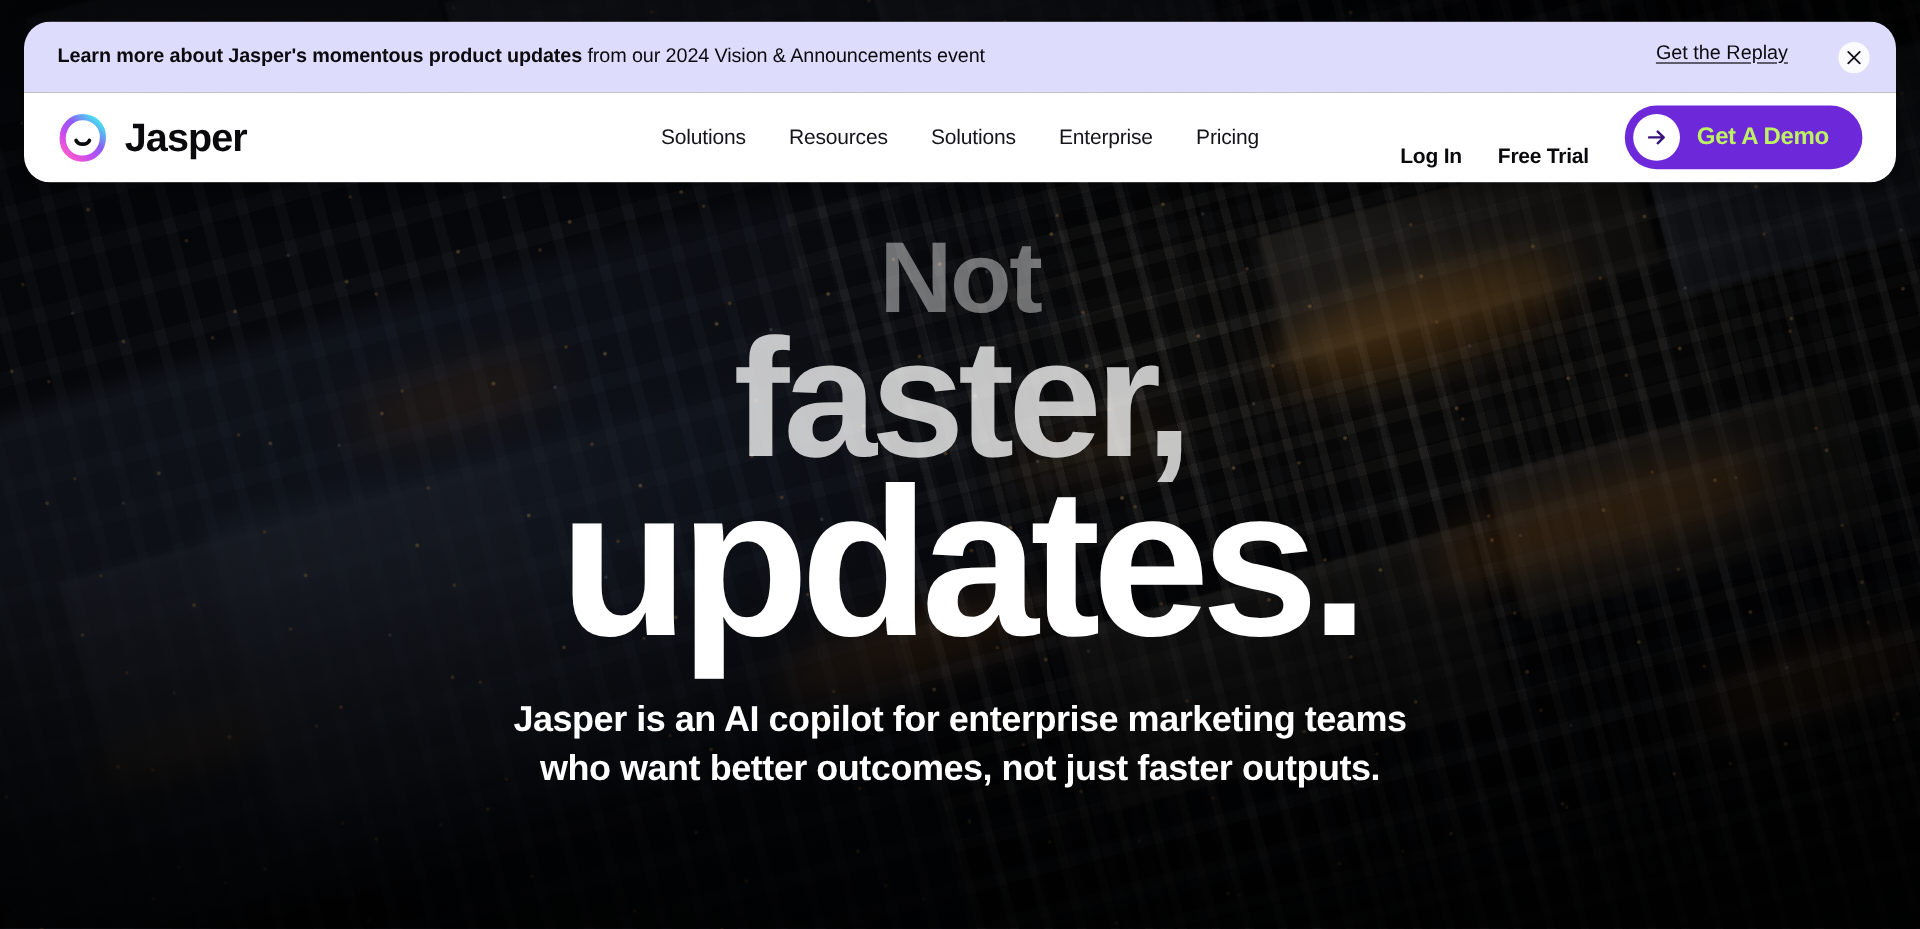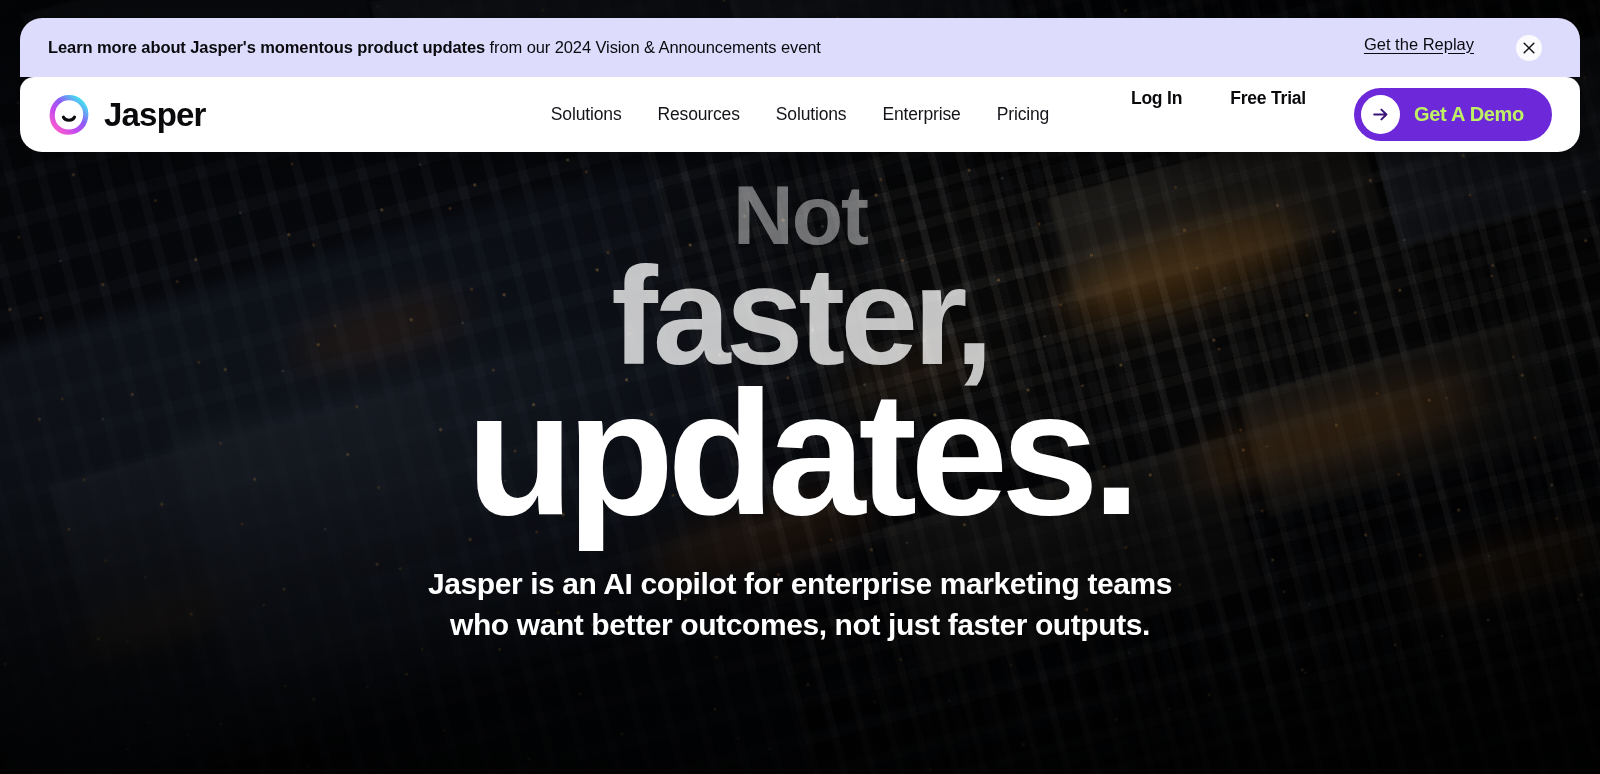--- a/index.html
+++ b/index.html
@@ -127,21 +127,21 @@
     overflow:hidden;
     box-shadow:0 6px 26px rgba(0,0,0,.38);
     z-index:20;
   }
 
   .banner {
     position:relative;
     height:59px;
     background:#dedcfd;
     display:flex; align-items:center;
-    padding:0 44px 0 28px;
+    padding:0 28px 0 28px;
   }
 
   .banner-text {
     font-size:16.5px;
     color:#0b0b0f;
     letter-spacing:-.1px;
     white-space:nowrap;
   }
   .banner-text b { font-weight:700; }
   .banner-text span.light { font-weight:400; }
@@ -171,42 +171,41 @@
   }
   .close-btn svg { display:block; }
 
   
   .navbar {
     position:relative;
     height:75px;
     background:#ffffff;
     display:flex; align-items:center;
     padding:0 28px;
-    border-radius:14px;
   }
 
   .brand { display:flex; align-items:center; gap:14px; cursor:pointer; }
   .brand-mark { width:42px; height:42px; position:relative; }
   .brand-name {
     font-size:33px; font-weight:600; color:#0a0a0d;
     letter-spacing:-.8px;
   }
 
   .nav-links {
     position:absolute; left:50%; transform:translateX(-50%);
     display:flex; align-items:center; gap:36px;
   }
   .nav-link {
     font-size:17.5px; color:#14141a; font-weight:400;
     cursor:pointer; white-space:nowrap; letter-spacing:-.15px;
   }
 
   .nav-right {
     margin-left:auto;
-    display:flex; align-items:flex-start; gap:48px;
+    display:flex; align-items:flex-end; gap:30px;
   }
   .nav-action {
     font-size:17.5px; font-weight:700; color:#0a0a0d;
     cursor:pointer; white-space:nowrap; letter-spacing:-.2px;
   }
 
   .demo-btn {
     display:flex; align-items:center; gap:14px;
     background:#6d28d9;
     border:none;
@@ -222,21 +221,21 @@
     flex:0 0 auto;
   }
   .demo-label {
     color:#bef264; font-size:20px; font-weight:700; letter-spacing:-.3px;
     white-space:nowrap;
   }
 
   
   .hero-copy {
     position:absolute;
-    left:0; right:0; top:180px;
+    left:0; right:0; top:196px;
     display:flex; flex-direction:column; align-items:center;
     z-index:10;
     text-align:center;
     pointer-events:none;
   }
 
   .headline { display:flex; flex-direction:column; align-items:center; }
 
   .hl {
     font-weight:700;

